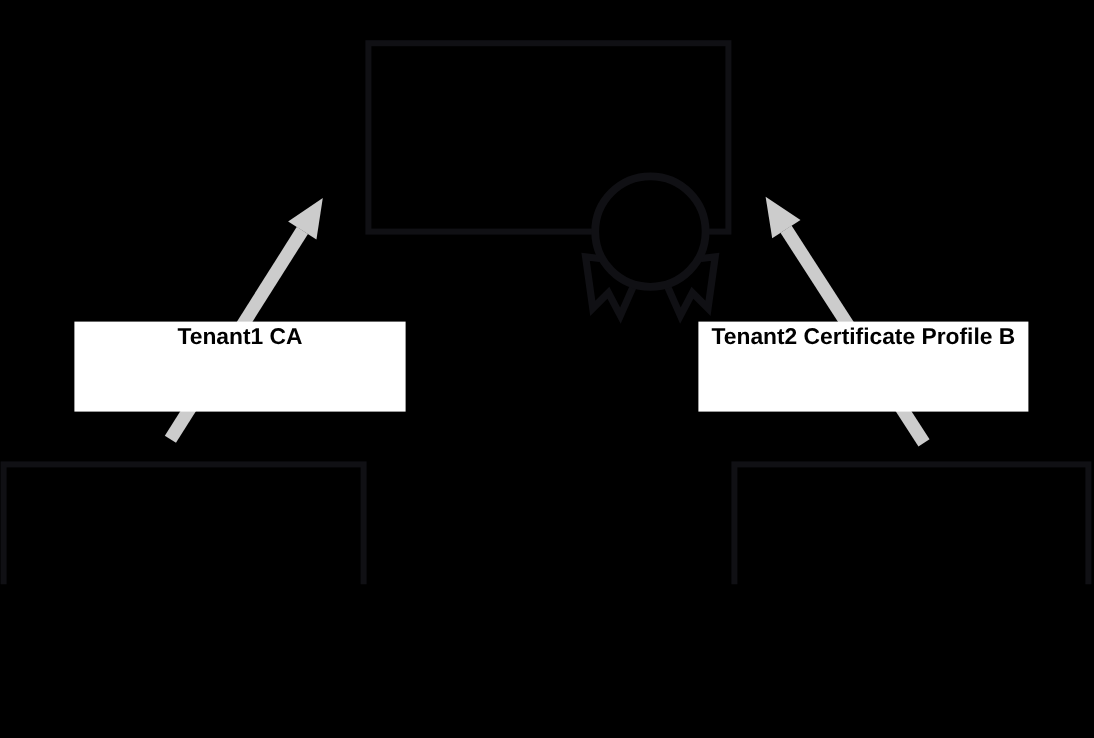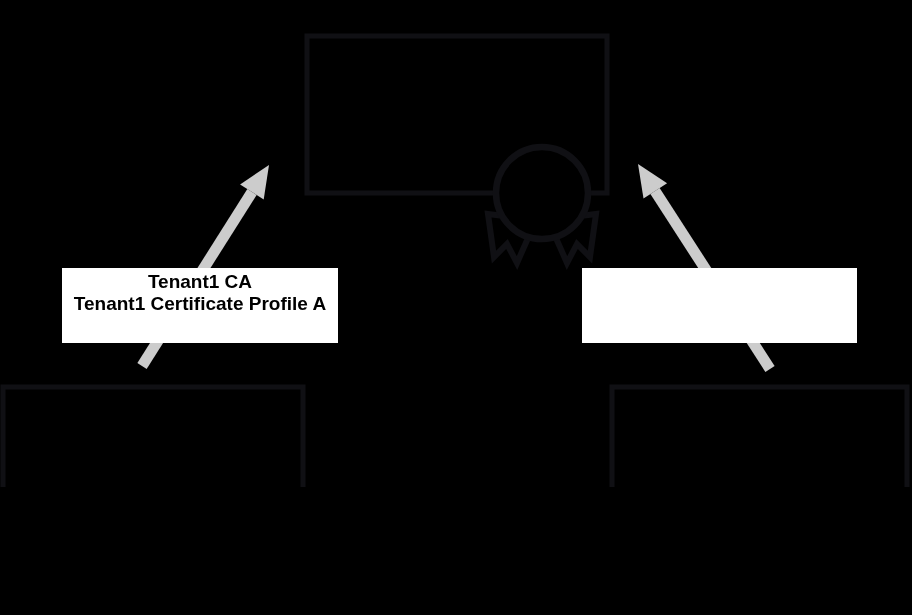--- a/index.html
+++ b/index.html
@@ -73,19 +73,19 @@
 
     <g transform="translate(845,543)">
       <polygon points="-54,21 -48,64 -35,51 -25,70 -6,27" stroke-width="6" stroke-linejoin="miter" stroke="#101014" fill="#000000"></polygon>
       <polygon points="54,21 48,64 35,51 25,70 6,27" stroke-width="6" stroke-linejoin="miter" stroke="#101014" fill="#000000"></polygon>
       <circle cx="0" cy="0" r="46" stroke-width="6.5" stroke="#101014" fill="#000000"></circle>
     </g>
   </svg>
 
   <div class="tenant-label left">
     <div>Tenant1 CA</div>
-    <div>Tenant1 Certificate Profile A</div>
   </div>
 
   <div class="tenant-label right">
+    <div>Tenant2 Certificate Profile B</div>
   </div>
 
 </div>
 
 </body></html>

